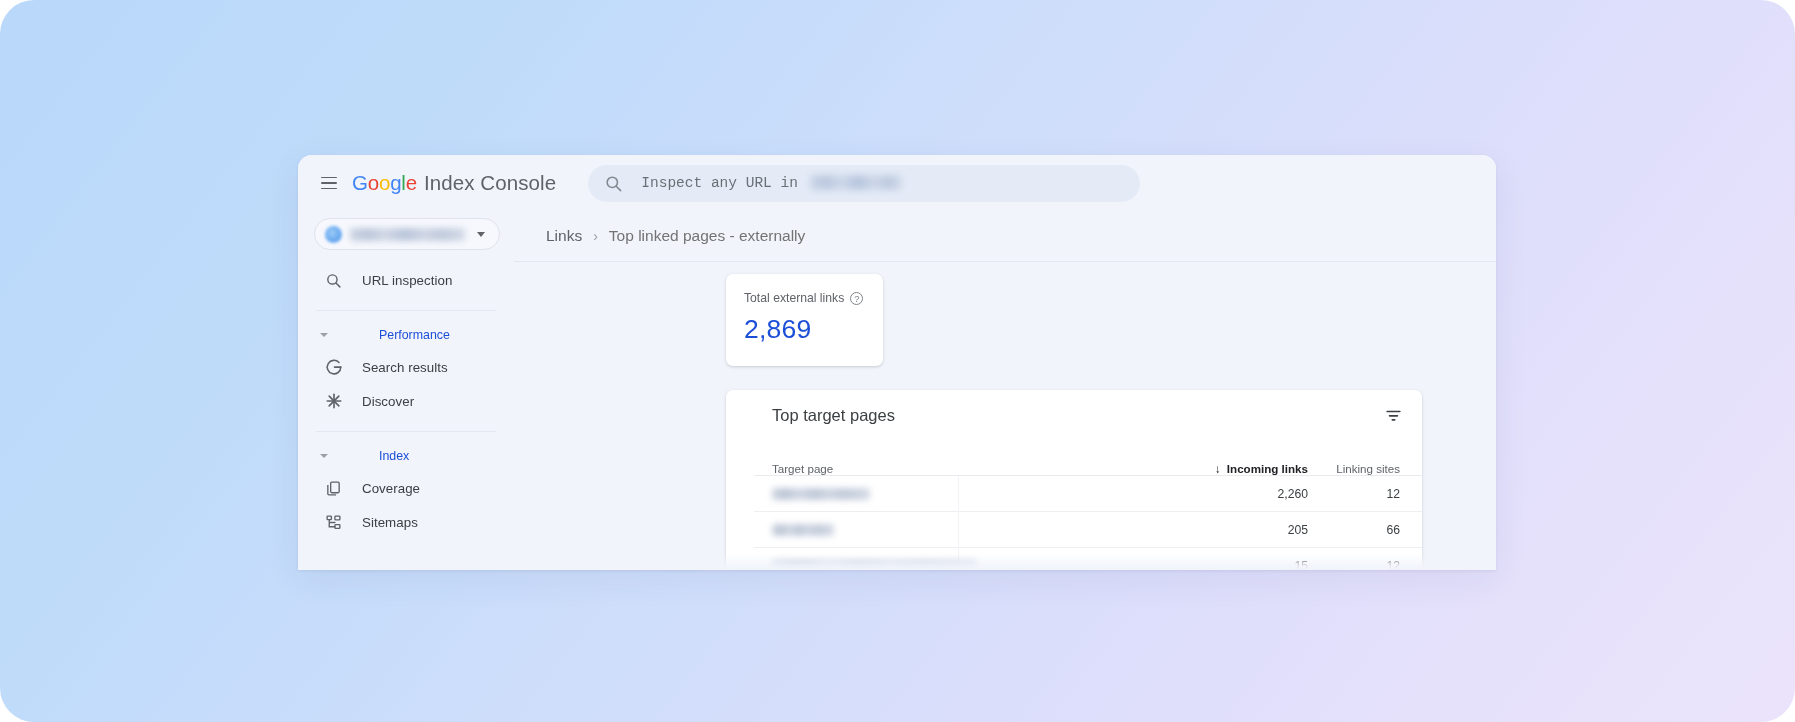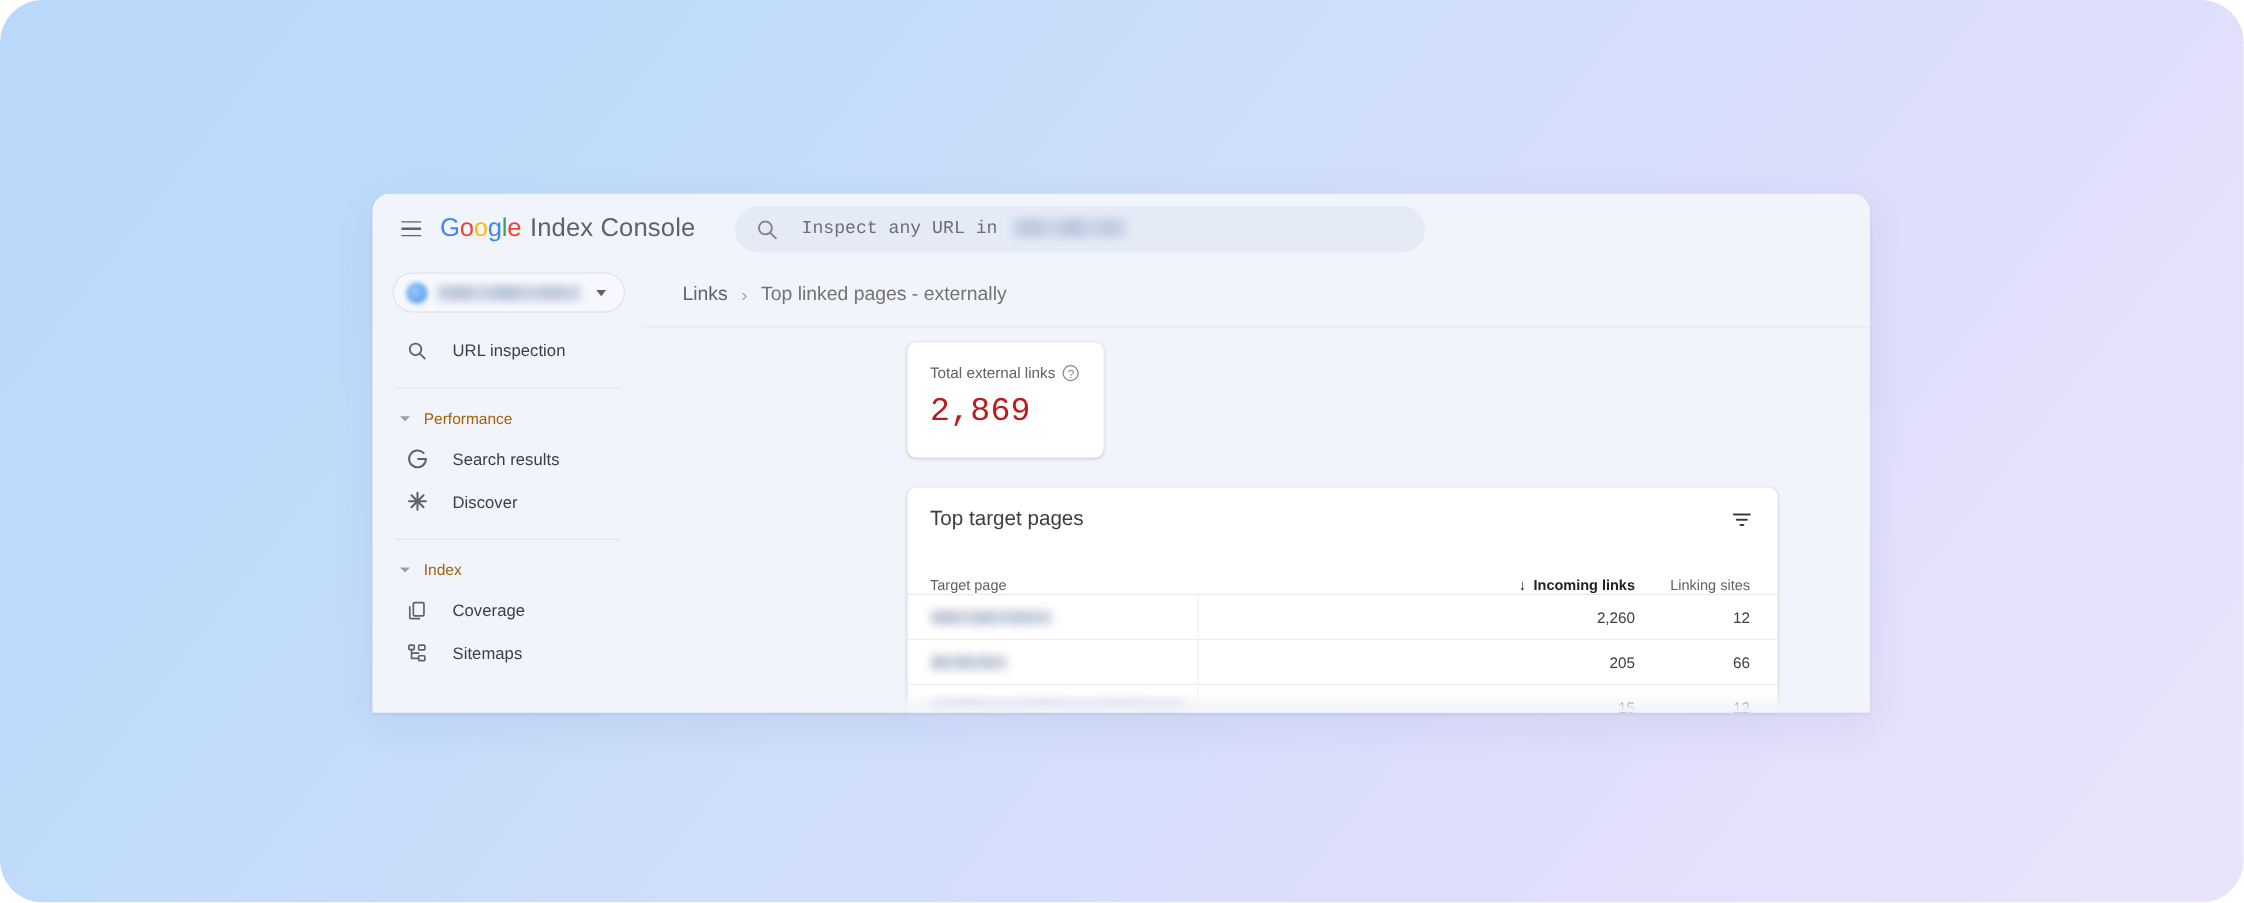--- a/index.html
+++ b/index.html
@@ -196,22 +196,23 @@
     background: #e3e7ef;
     margin: 13px 18px 0 18px;
   }
 
   .nav-group {
     display: flex; align-items: center;
     height: 30px;
     margin-top: 9px;
     padding-left: 20px;
     cursor: pointer;
-    color: #a16207;
+    color: #1d4ed8;
     font-size: 12.4px;
+    gap: 40px;
   }
   .nav-group .tri {
     width: 12px; height: 12px;
     margin-right: 9px;
     display: flex; align-items: center; justify-content: center;
   }
   .nav-group .tri::after {
     content: "";
     border-left: 4px solid transparent;
     border-right: 4px solid transparent;
@@ -276,34 +277,34 @@
     border-radius: 50%;
     color: #80868b;
     font-size: 9.4px;
     line-height: 11px;
     text-align: center;
     cursor: pointer;
   }
   #kpi-value {
     margin-top: 9px;
     font-size: 26.5px;
-    color: #b91c1c;
+    color: #1d4ed8;
     letter-spacing: .2px;
-    font-family: Liberation Mono, monospace;
   }
 
   
   #table-card {
     position: absolute;
     left: 212px;
     top: 128px;
     width: 696px;
     min-height: 240px;
     padding-bottom: 0;
     overflow: hidden;
+    padding-left: 28px;
   }
   #table-head {
     display: flex; align-items: center;
     height: 50px;
     padding: 0 14px 0 18px;
   }
   #table-title {
     flex: 1 1 auto;
     font-size: 16.5px;
     color: #3c4043;

